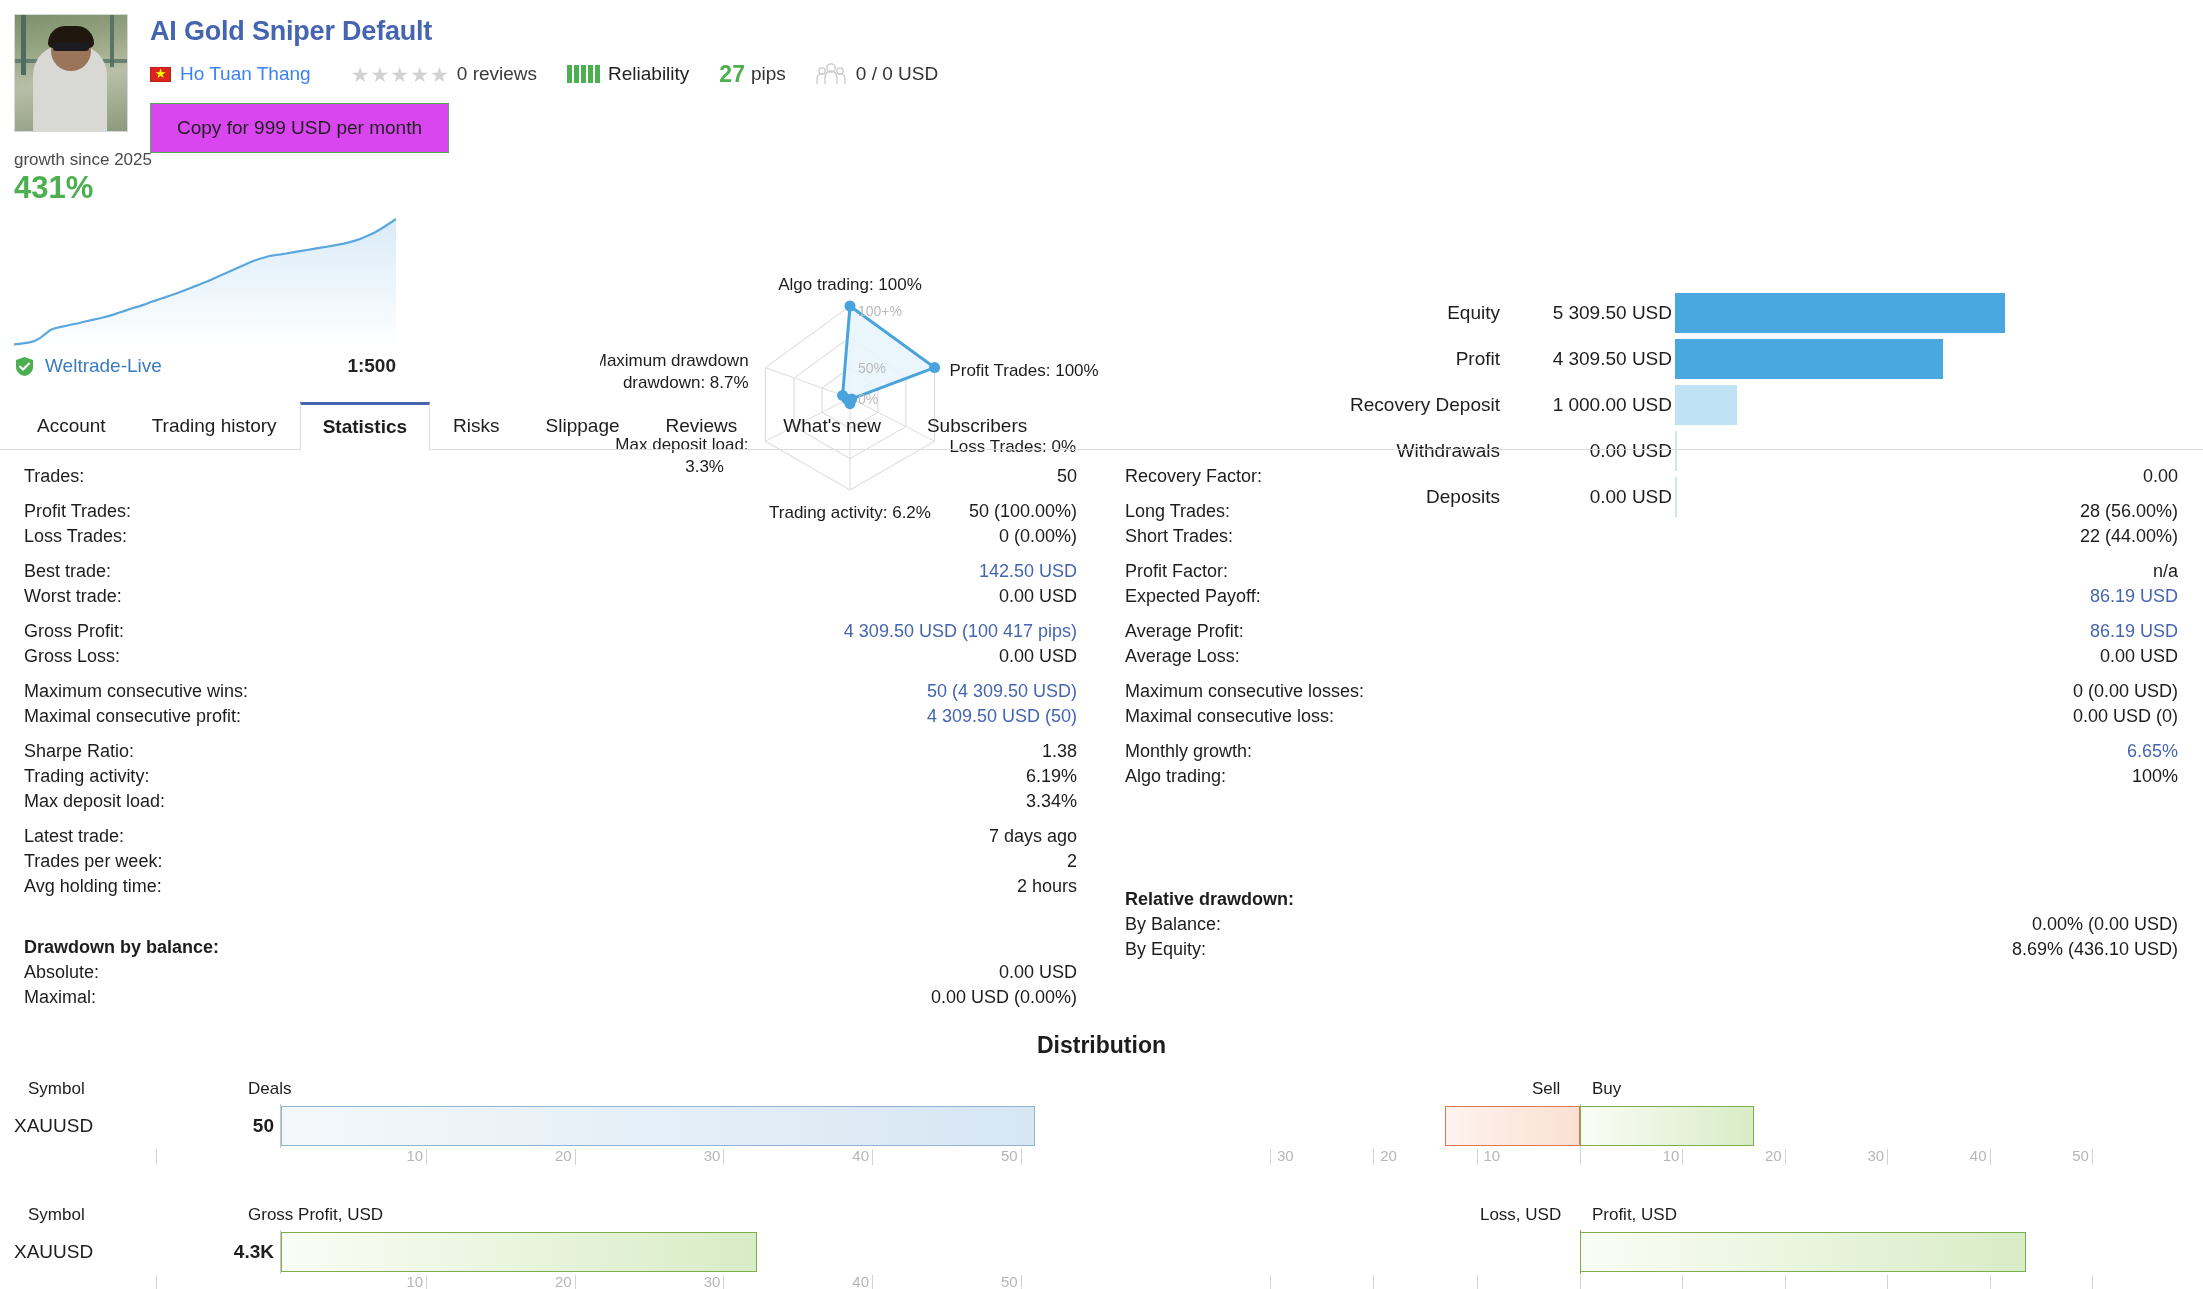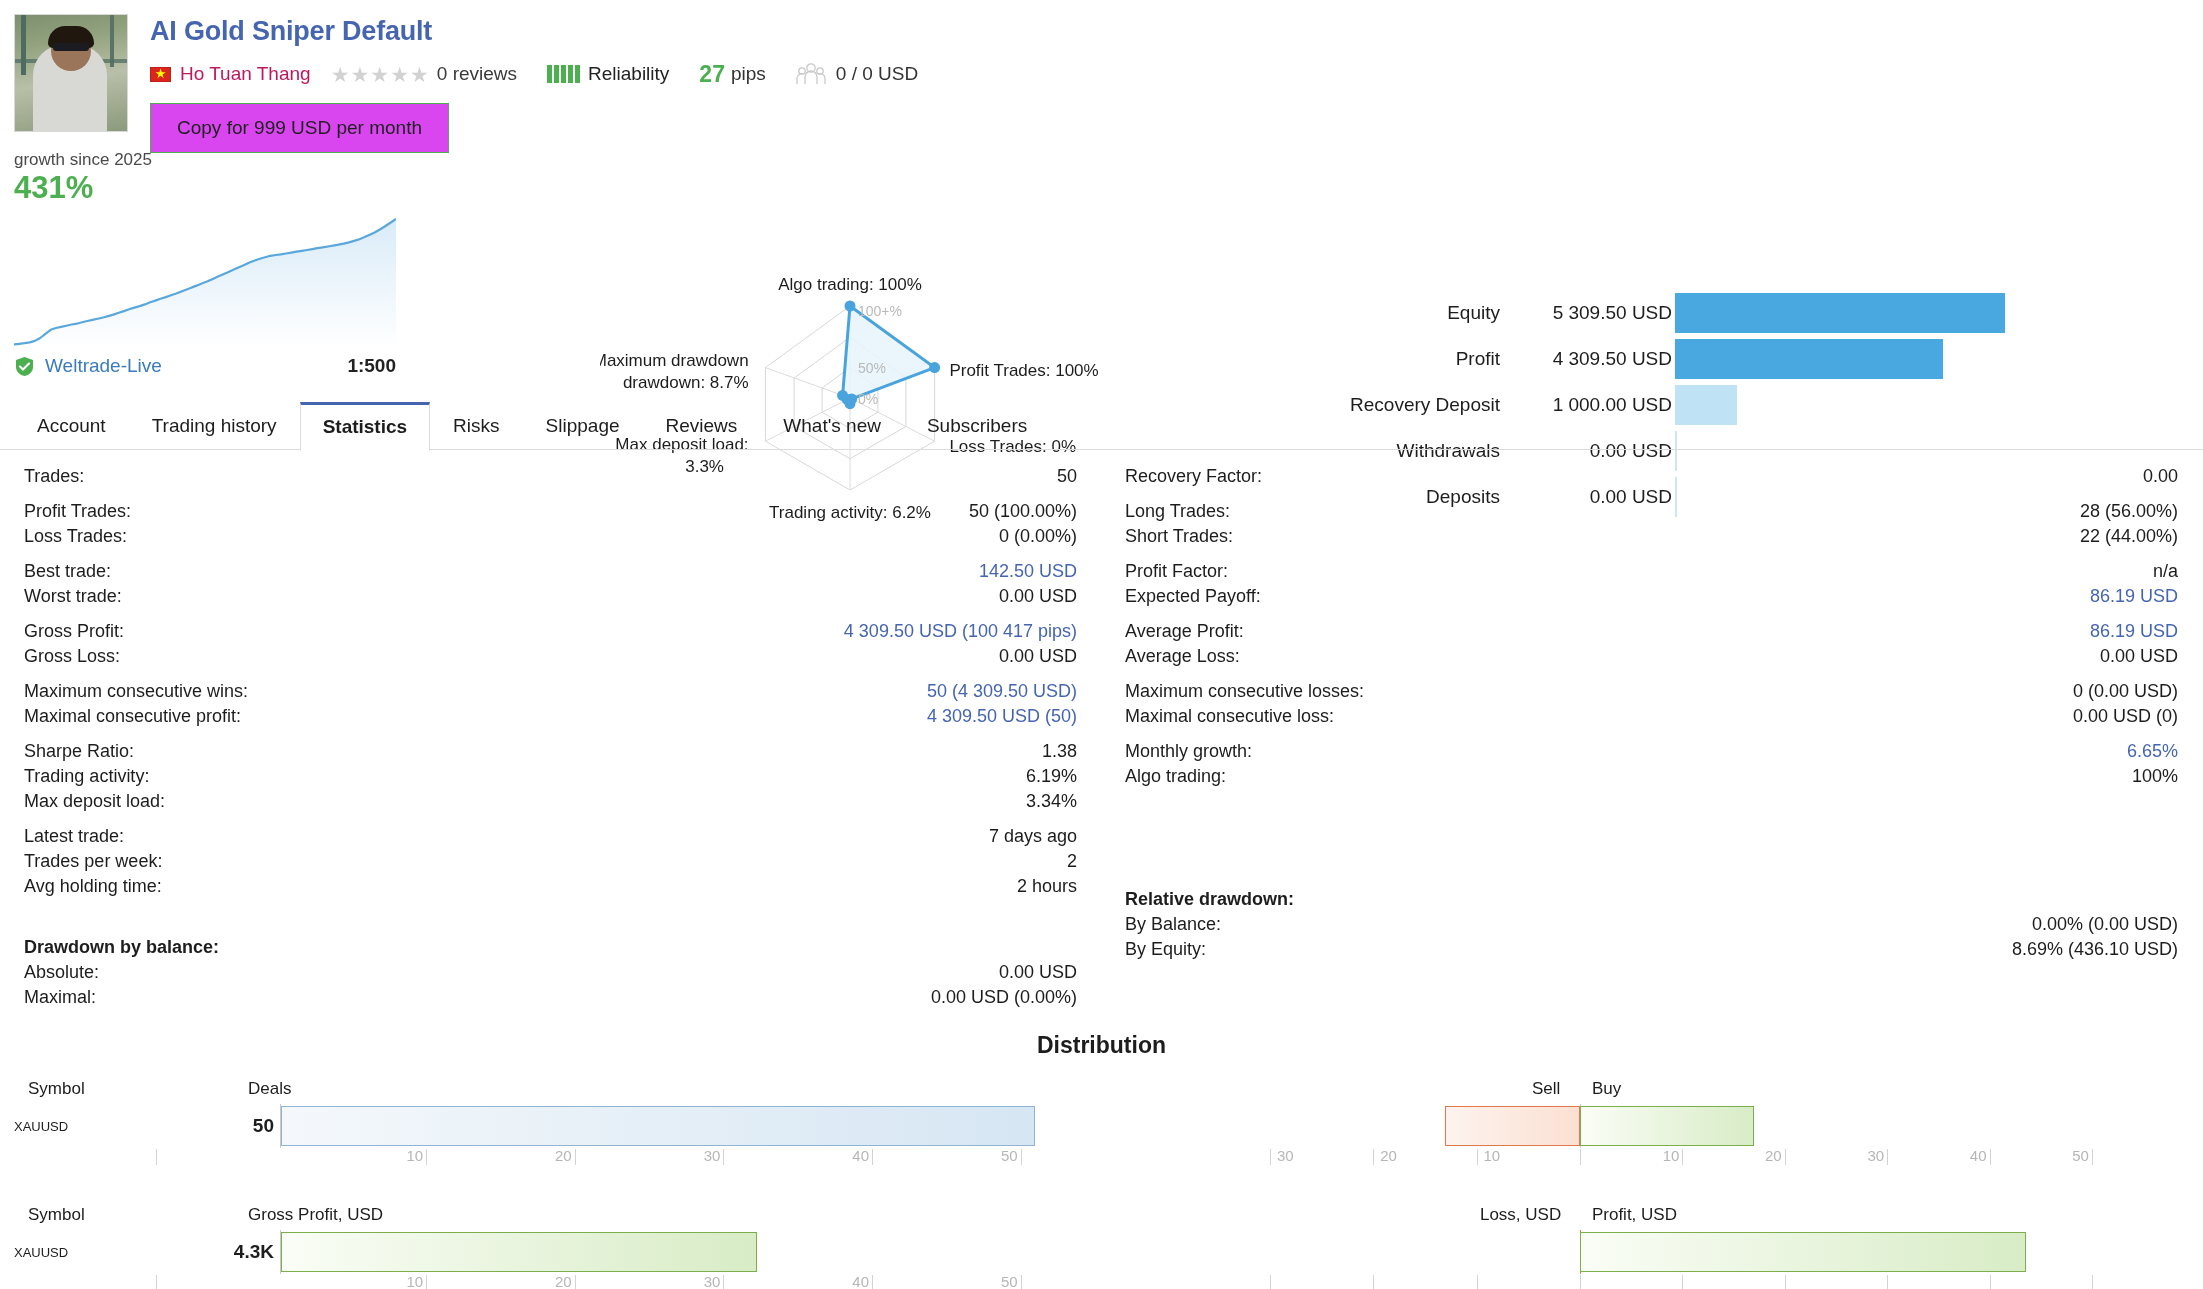--- a/index.html
+++ b/index.html
@@ -36,21 +36,21 @@
   .hdr-main { margin-left:22px; padding-top:2px; }
   .title {
     font-size:27px; color:#4565b0; font-weight:700; letter-spacing:-.2px;
     margin:0 0 14px 0; cursor:pointer;
   }
   .meta-row { display:flex; align-items:center; height:26px; }
   .flag { width:21px; height:15px; background:#da251d; position:relative; margin-right:9px;
           border:1px solid #c0201a; flex:0 0 21px;}
   .flag .star { position:absolute; left:50%; top:50%; transform:translate(-50%,-52%);
           color:#ffff00; font-size:13px; line-height:1; }
-  .author { font-size:19px; color:#be185d; margin-right:20px; white-space:nowrap; }
+  .author { font-size:19px; color:#3b82f6; margin-right:40px; white-space:nowrap; }
   .stars { display:flex; gap:1px; margin-right:8px; }
   .stars span { color:#d2d2d2; font-size:21px; line-height:1; }
   .reviews { font-size:19px; color:#3a3a3a; margin-right:30px; white-space:nowrap; }
   .rel-bars { display:flex; gap:2px; align-items:flex-end; margin-right:8px; height:18px;}
   .rel-bars i { display:block; width:5px; height:18px; background:#4caf50; }
   .rel-label { font-size:19px; color:#222; margin-right:30px; white-space:nowrap; }
   .weeks-num { font-size:23px; color:#4caf50; font-weight:700; margin-right:6px; }
   .weeks-lbl { font-size:19px; color:#333; margin-right:30px; }
   .subs-icon { width:30px; height:22px; margin-right:10px; position:relative; flex:0 0 30px; }
   .subs-usd { font-size:19px; color:#333; white-space:nowrap; }
@@ -118,21 +118,21 @@
   .spacer-xl { height:88px; }
 
   
   .dist-title { text-align:center; font-size:23px; font-weight:700; color:#1d1d1d; margin:22px 0 13px 0; }
   .dist-grid { display:flex; margin-top:20px; }
   .dist-half { width:1101px; position:relative; }
   .dh-head { display:flex; font-size:17px; color:#1d1d1d; padding-left:28px; height:24px; }
   .dh-symbol { width:220px; }
   .dh-metric { }
   .drow { display:flex; align-items:center; height:46px; padding-left:14px; }
-  .d-sym { width:206px; font-size:13px; color:#1d1d1d; }
+  .d-sym { width:206px; font-size:19px; color:#1d1d1d; }
   .d-val { font-size:19px; color:#1d1d1d; font-weight:700; text-align:right; width:60px; padding-right:6px; }
   .d-track { flex:1; position:relative; height:44px; border-left:1px solid #c9c9c9; }
   .d-bar { position:absolute; top:2px; height:40px; border:1px solid; }
   .d-bar.blue { background:linear-gradient(to right,#f4f8fb,#d6e6f3); border-color:#8fb4d4; }
   .d-bar.green { background:linear-gradient(to right,#fafdf6,#d8ecc6); border-color:#7cae4c; }
   .d-bar.red { background:linear-gradient(to right,#fdf3ee,#fae0d2); border-color:#e0784c; }
   .axis { position:relative; height:34px; }
   .axis .tk { position:absolute; top:0; width:1px; height:16px; background:#d3d3d3; }
   .axis .tl { position:absolute; top:-2px; font-size:15px; color:#b6b6b6; transform:translateX(-100%);
               padding-right:3px; }

